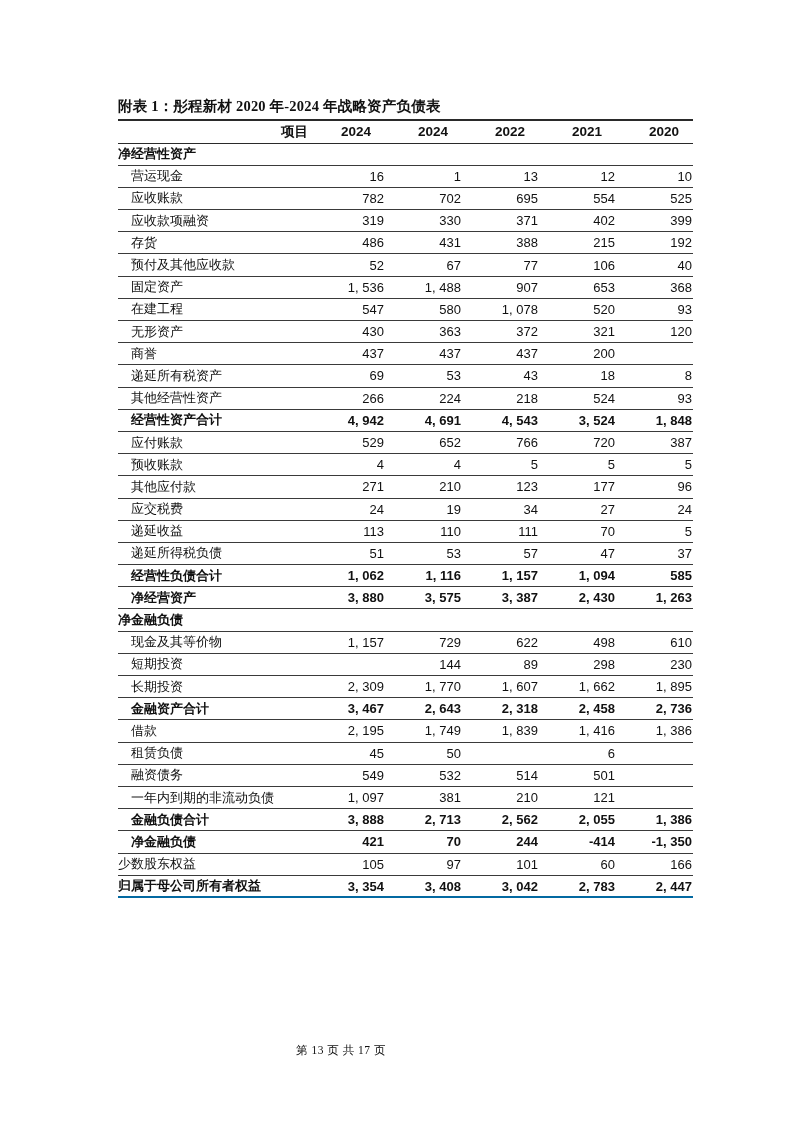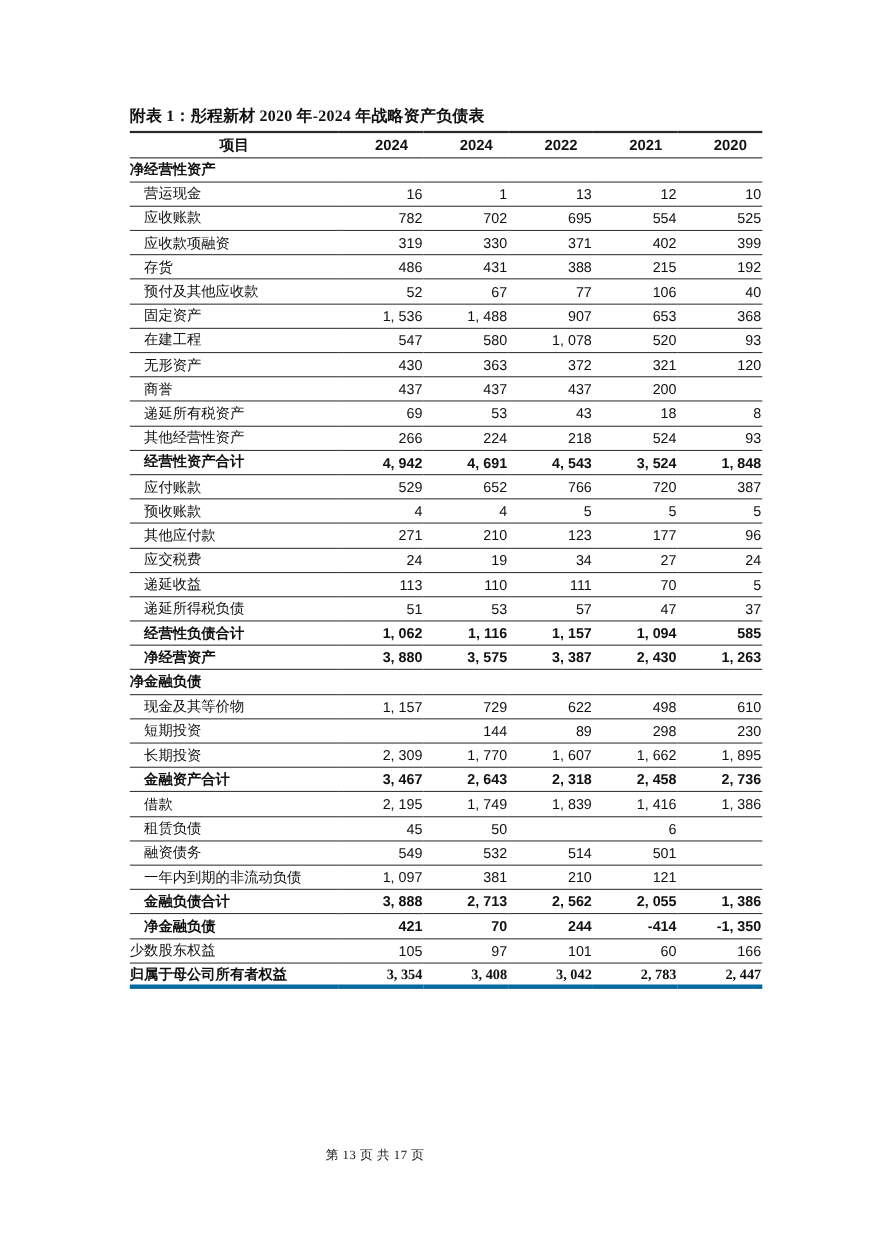--- a/index.html
+++ b/index.html
@@ -37,32 +37,32 @@
 
   thead tr {
     border-top: 2px solid #2a2a2a;
     border-bottom: 1px solid #2a2a2a;
     height: 23px;
   }
   tbody tr {
     border-bottom: 1px solid #3a3a3a;
     height: 22.2px;
   }
-  tbody tr:last-child { border-bottom: 4px solid #0369a1; }
+  tbody tr:last-child { border-bottom: 2px solid #0369a1; }
 
   th, td {
     padding: 0;
     font-size: 13px;
     vertical-align: middle;
     overflow: hidden;
     white-space: nowrap;
   }
 
   th.col-label {
-    text-align: center;
+    text-align: right;
     font-weight: bold;
     font-size: 13.5px;
   }
   th.col-num {
     text-align: right;
     padding-right: 14px;
     font-weight: bold;
     font-family: "Liberation Sans", "DejaVu Sans", sans-serif;
     font-size: 13.5px;
   }
@@ -74,21 +74,21 @@
     font-size: 13px;
     padding-right: 1px;
   }
 
   tr.row-section td.cell-label { font-weight: bold; padding-left: 0; }
   tr.row-item td.cell-label { padding-left: 13px; }
   tr.row-total td.cell-label { padding-left: 13px; font-weight: bold; }
   tr.row-total td.cell-num { font-weight: bold; }
   tr.row-flush td.cell-label { padding-left: 0; }
   tr.row-flush-bold td.cell-label { padding-left: 0; font-weight: bold; }
-  tr.row-flush-bold td.cell-num { font-weight: bold; font-family: Liberation Serif, serif; }
+  tr.row-flush-bold td.cell-num { font-weight: bold; }
 
   .page-footer {
     position: absolute;
     top: 1043px;
     left: 0;
     width: 682px;
     text-align: center;
     font-size: 11.5px;
     font-family: "Liberation Serif", "DejaVu Serif", serif;
     color: #111111;

